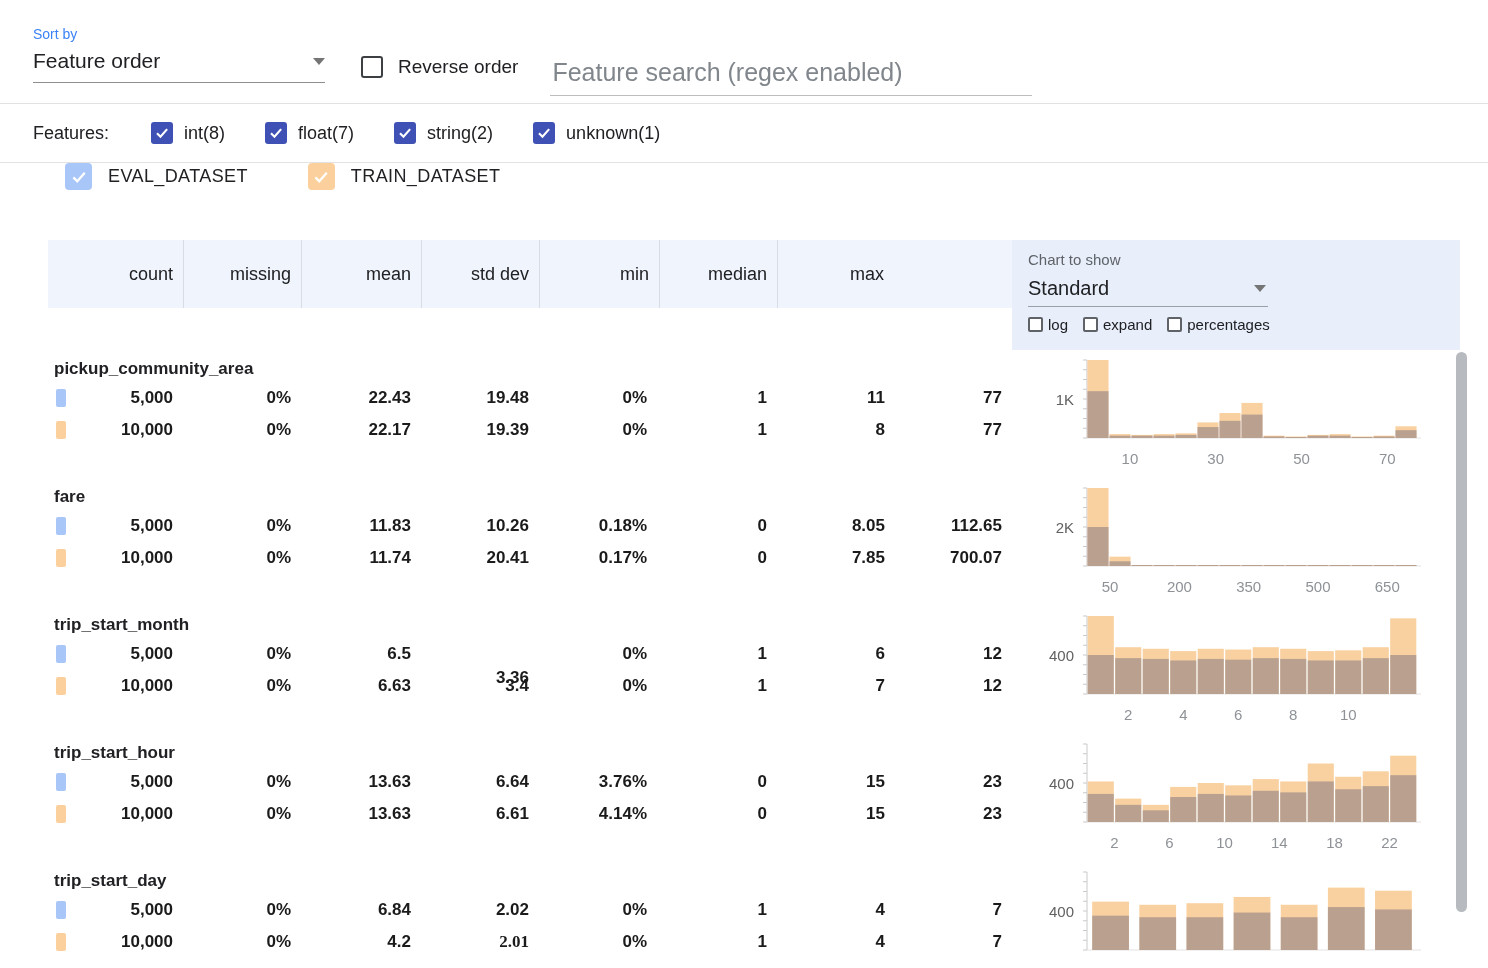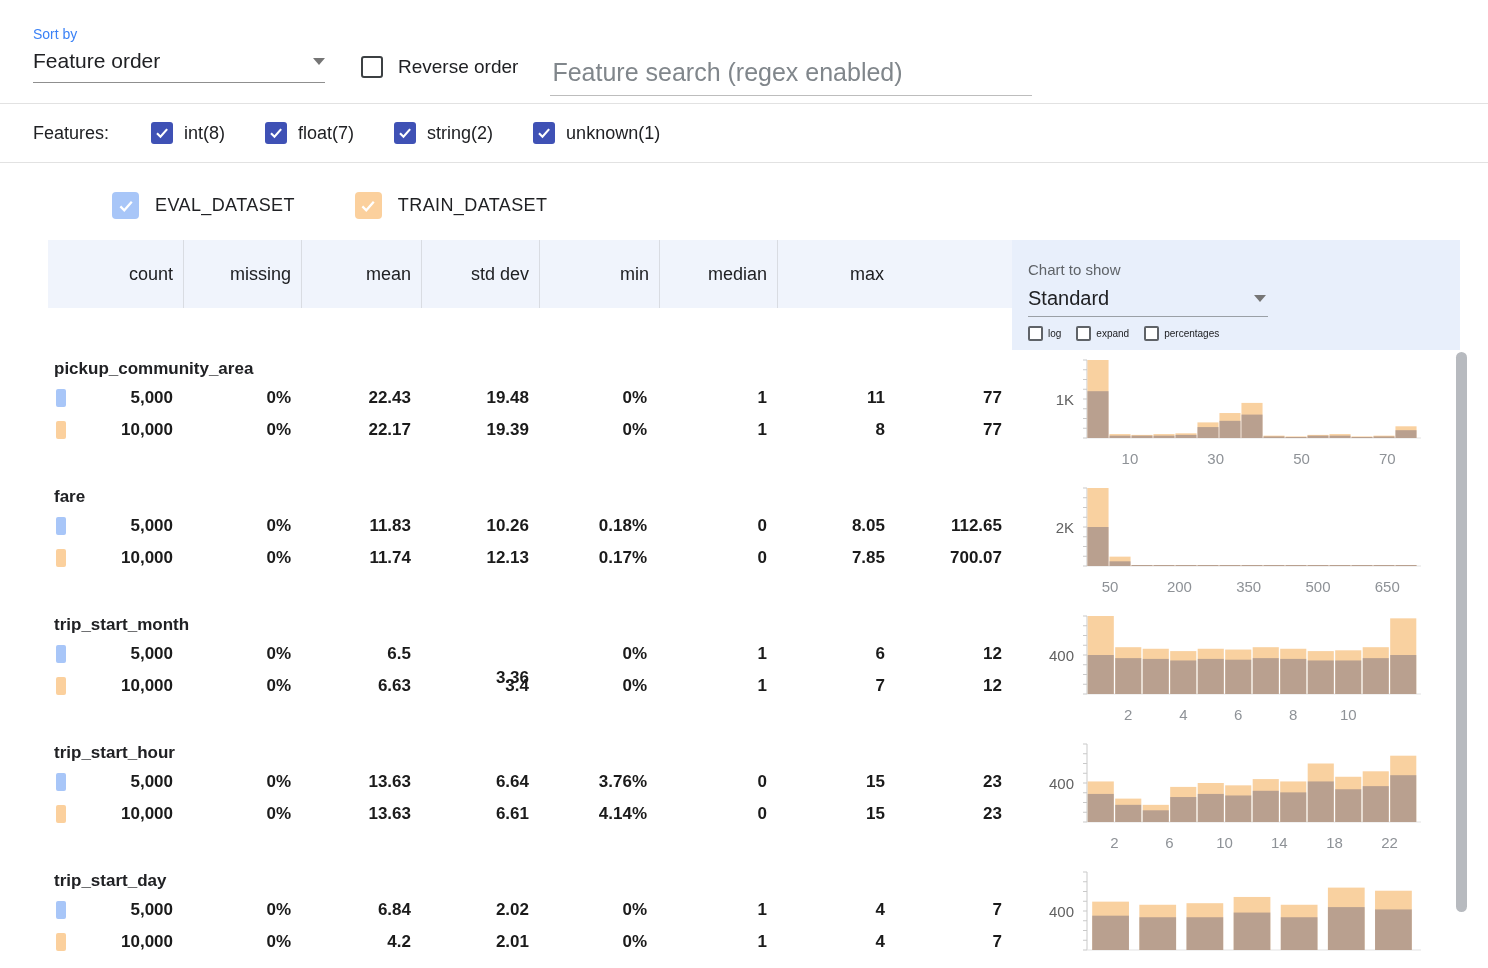--- a/index.html
+++ b/index.html
@@ -20,39 +20,39 @@
 
   
   .features-bar { display: flex; align-items: center; height: 59px; border-bottom: 1px solid #e2e2e2; padding-left: 33px; }
   .features-label { font-size: 18px; margin-right: 42px; }
   .filter-items { display: flex; align-items: center; }
   .filter-item { display: flex; align-items: center; gap: 11px; margin-right: 40px; cursor: pointer; }
   .cb-filled { width: 22px; height: 22px; border-radius: 3px; display: flex; align-items: center; justify-content: center; flex: none; cursor: pointer; }
   .filter-item .lbl { font-size: 18px; }
 
   
-  .datasets-bar { display: flex; align-items: flex-end; height: 56px; padding-left: 112px; }
+  .datasets-bar { display: flex; align-items: flex-start; height: 56px; padding-left: 65px; }
   .ds-item { display: flex; align-items: center; gap: 16px; margin-right: 60px; cursor: pointer; }
   .ds-cb { width: 27px; height: 27px; border-radius: 4px; display: flex; align-items: center; justify-content: center; flex: none; }
   .ds-item .lbl { font-size: 18px; letter-spacing: 0.4px; }
 
   
   .table-area { margin: 21px 0 0 48px; width: 1412px; }
   .header-row { display: flex; align-items: flex-start; }
   .left-head { width: 964px; }
   .banner { height: 42px; background: #cbdcf6; display: flex; align-items: center; padding-left: 16px; font-size: 18px; font-weight: 700; }
   .col-heads { display: flex; height: 68px; background: #f0f4fc; }
   .col-head { display: flex; align-items: center; justify-content: flex-end; padding-right: 10px; font-size: 18px; color: #202124; height: 100%; border-left: 1px solid #d9dce2; }
   .col-head.first { border-left: none; }
-  .chart-panel { width: 448px; height: 110px; background: #e8effb; padding: 21px 0 0 16px; }
+  .chart-panel { width: 448px; height: 110px; background: #e8effb; padding: 11px 0 0 16px; }
   .cp-label { font-size: 15px; color: #5f6368; }
   .chart-select { width: 240px; display: flex; justify-content: space-between; align-items: center; border-bottom: 1px solid #9aa0a6; font-size: 20px; padding: 9px 2px 6px 0; cursor: pointer; }
   .chart-cbs { display: flex; align-items: center; margin-top: 9px; }
   .small-cb { width: 15px; height: 15px; border: 2px solid #5f6368; border-radius: 2px; background: #fff; margin-right: 5px; cursor: pointer; flex: none; }
-  .small-lbl { font-size: 10px; margin-right: 15px; }
+  .small-lbl { font-size: 15px; margin-right: 15px; }
 
   
   .feature-block { display: flex; height: 128px; }
   .feature-stats { width: 964px; position: relative; }
   .feature-name { font-weight: 700; font-size: 17px; padding: 9px 0 3px 6px; }
   .stat-row { display: flex; height: 32px; align-items: center; position: relative; }
   .marker { position: absolute; left: 8px; top: 7px; width: 10px; height: 18px; border-radius: 2px; }
   .cell { display: inline-block; text-align: right; padding-right: 10px; font-size: 17px; font-weight: 700; color: #1b1b1b; }
   .chart-wrap { width: 448px; }
 
@@ -251,21 +251,21 @@
             <span class="cell" style="width: 118px;">0.18%</span>
             <span class="cell" style="width: 120px;">0</span>
             <span class="cell" style="width: 118px;">8.05</span>
             <span class="cell" style="width: 117px;">112.65</span>
           </div>
           <div class="stat-row">
             <span class="marker" style="background: rgb(251, 208, 157);"></span>
             <span class="cell" style="width: 135px;">10,000</span>
             <span class="cell" style="width: 118px;">0%</span>
             <span class="cell" style="width: 120px;">11.74</span>
-            <span class="cell" style="width: 118px;">12.13</span>
+            <span class="cell" style="width: 118px;">20.41</span>
             <span class="cell" style="width: 118px;">0.17%</span>
             <span class="cell" style="width: 120px;">0</span>
             <span class="cell" style="width: 118px;">7.85</span>
             <span class="cell" style="width: 117px;">700.07</span>
           </div>
         </div>
         <div class="chart-wrap"><svg width="448" height="126">
             <line x1="75" y1="10" x2="75" y2="88" stroke="#c9c9c9" stroke-width="1"></line>
             <line x1="71" y1="10" x2="75" y2="10" stroke="#c9c9c9" stroke-width="1"></line>
             <line x1="71" y1="19.75" x2="75" y2="19.75" stroke="#c9c9c9" stroke-width="1"></line>
@@ -468,21 +468,21 @@
             <span class="cell" style="width: 118px;">0%</span>
             <span class="cell" style="width: 120px;">1</span>
             <span class="cell" style="width: 118px;">4</span>
             <span class="cell" style="width: 117px;">7</span>
           </div>
           <div class="stat-row">
             <span class="marker" style="background: rgb(251, 208, 157);"></span>
             <span class="cell" style="width: 135px;">10,000</span>
             <span class="cell" style="width: 118px;">0%</span>
             <span class="cell" style="width: 120px;">4.2</span>
-            <span class="cell" style="width: 118px;">2.01</span>
+            <span class="cell" style="width: 118px; font-family: Liberation Serif, serif;">2.01</span>
             <span class="cell" style="width: 118px;">0%</span>
             <span class="cell" style="width: 120px;">1</span>
             <span class="cell" style="width: 118px;">4</span>
             <span class="cell" style="width: 117px;">7</span>
           </div>
         </div>
         <div class="chart-wrap"><svg width="448" height="126">
             <line x1="75" y1="10" x2="75" y2="88" stroke="#c9c9c9" stroke-width="1"></line>
             <line x1="71" y1="10" x2="75" y2="10" stroke="#c9c9c9" stroke-width="1"></line>
             <line x1="71" y1="19.75" x2="75" y2="19.75" stroke="#c9c9c9" stroke-width="1"></line>

